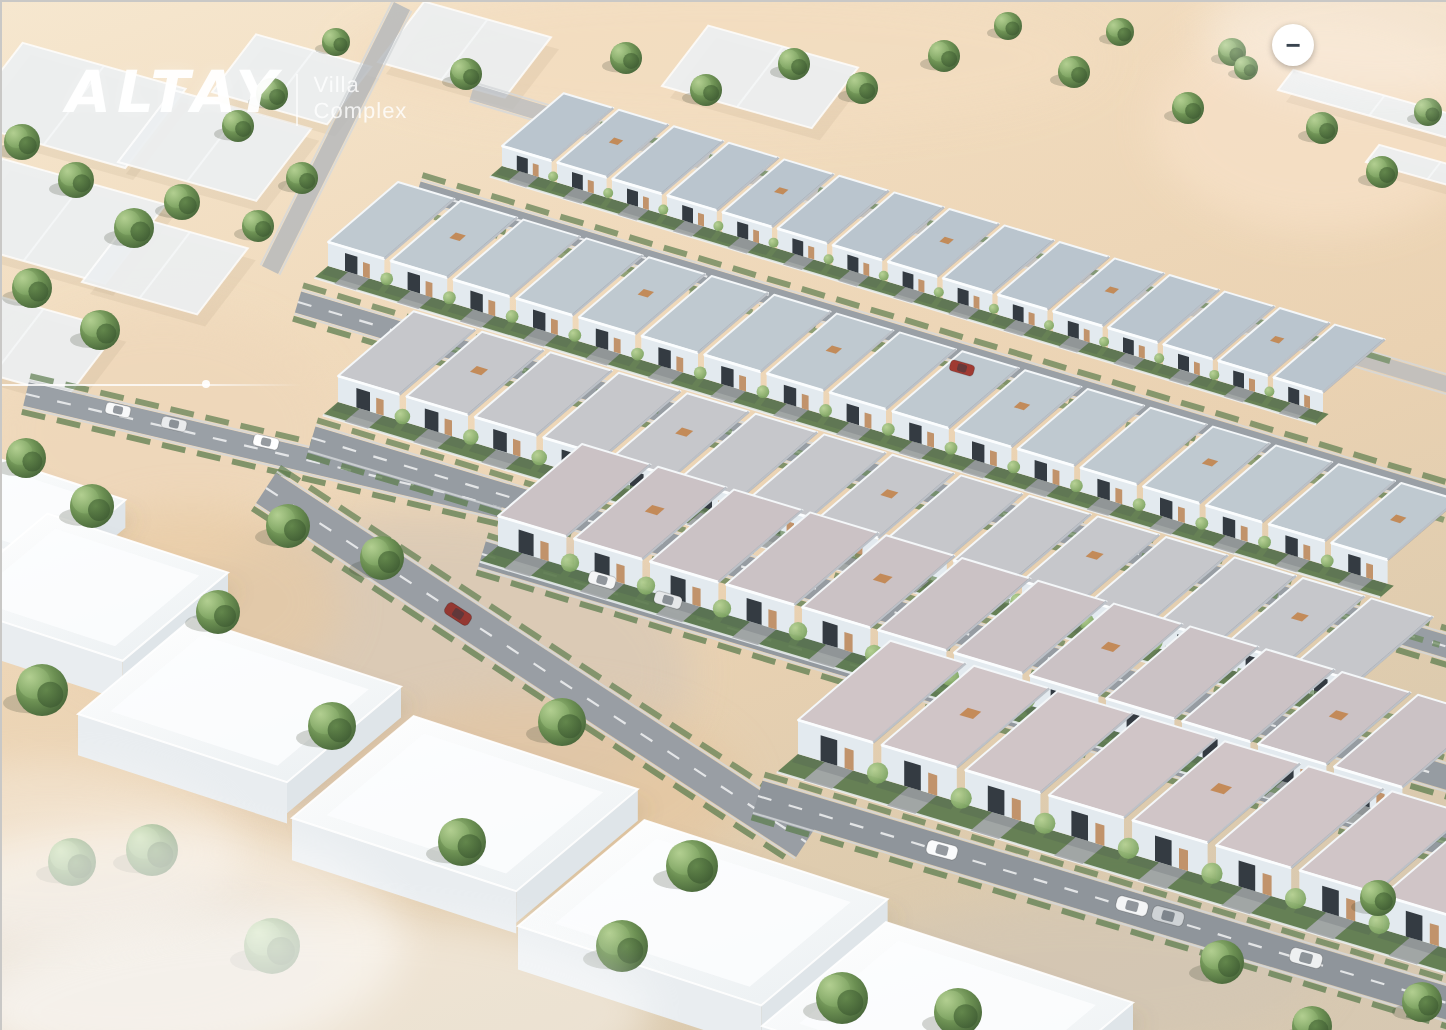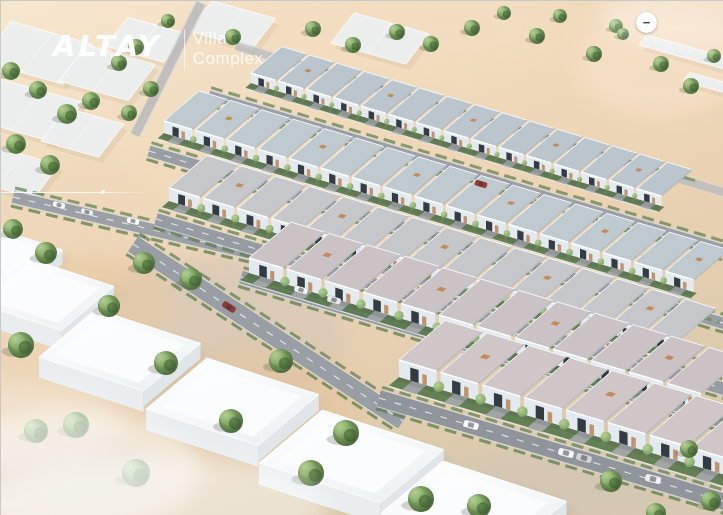--- a/index.html
+++ b/index.html
@@ -4,31 +4,31 @@
 <style>
   html,body{margin:0;padding:0;background:#888;}
   .viewport{
     position:relative;width:723px;height:515px;overflow:hidden;
     border:1px solid #c9c8c6;box-sizing:content-box;
     background:linear-gradient(160deg,#f6e7cf 0%,#f0dabc 30%,#ead2b2 55%,#ddcbae 78%,#d6c8b2 100%);
     font-family:"Liberation Sans", sans-serif;
   }
   .scene-svg{position:absolute;left:0;top:0;}
   .watermark{
-    position:absolute;left:52px;top:28px;display:flex;align-items:flex-start;gap:22px;
+    position:absolute;left:32px;top:28px;display:flex;align-items:flex-end;gap:6px;
     pointer-events:none;z-index:5;
   }
   .brand{
     font-family:"DejaVu Sans", sans-serif;
     font-style:italic;font-weight:bold;font-size:29px;letter-spacing:3px;
     color:rgba(255,255,255,.95);text-shadow:0 0 8px rgba(255,255,255,.25);
   }
   .subtitle{
     border-left:1px solid rgba(255,255,255,.65);padding-left:8px;
-    font-size:17px;line-height:1.2;color:rgba(255,255,255,.8);
+    font-size:11px;line-height:1.2;color:rgba(255,255,255,.8);
     letter-spacing:.5px;
   }
   .rule-line{
     position:absolute;left:0;top:191px;width:150px;height:1px;z-index:5;
     background:linear-gradient(90deg,rgba(255,255,255,.85) 0%,rgba(255,255,255,.75) 65%,rgba(255,255,255,0) 100%);
   }
   .rule-dot{
     position:absolute;left:100px;top:189px;width:4px;height:4px;border-radius:50%;
     background:rgba(255,255,255,.92);z-index:5;
   }

